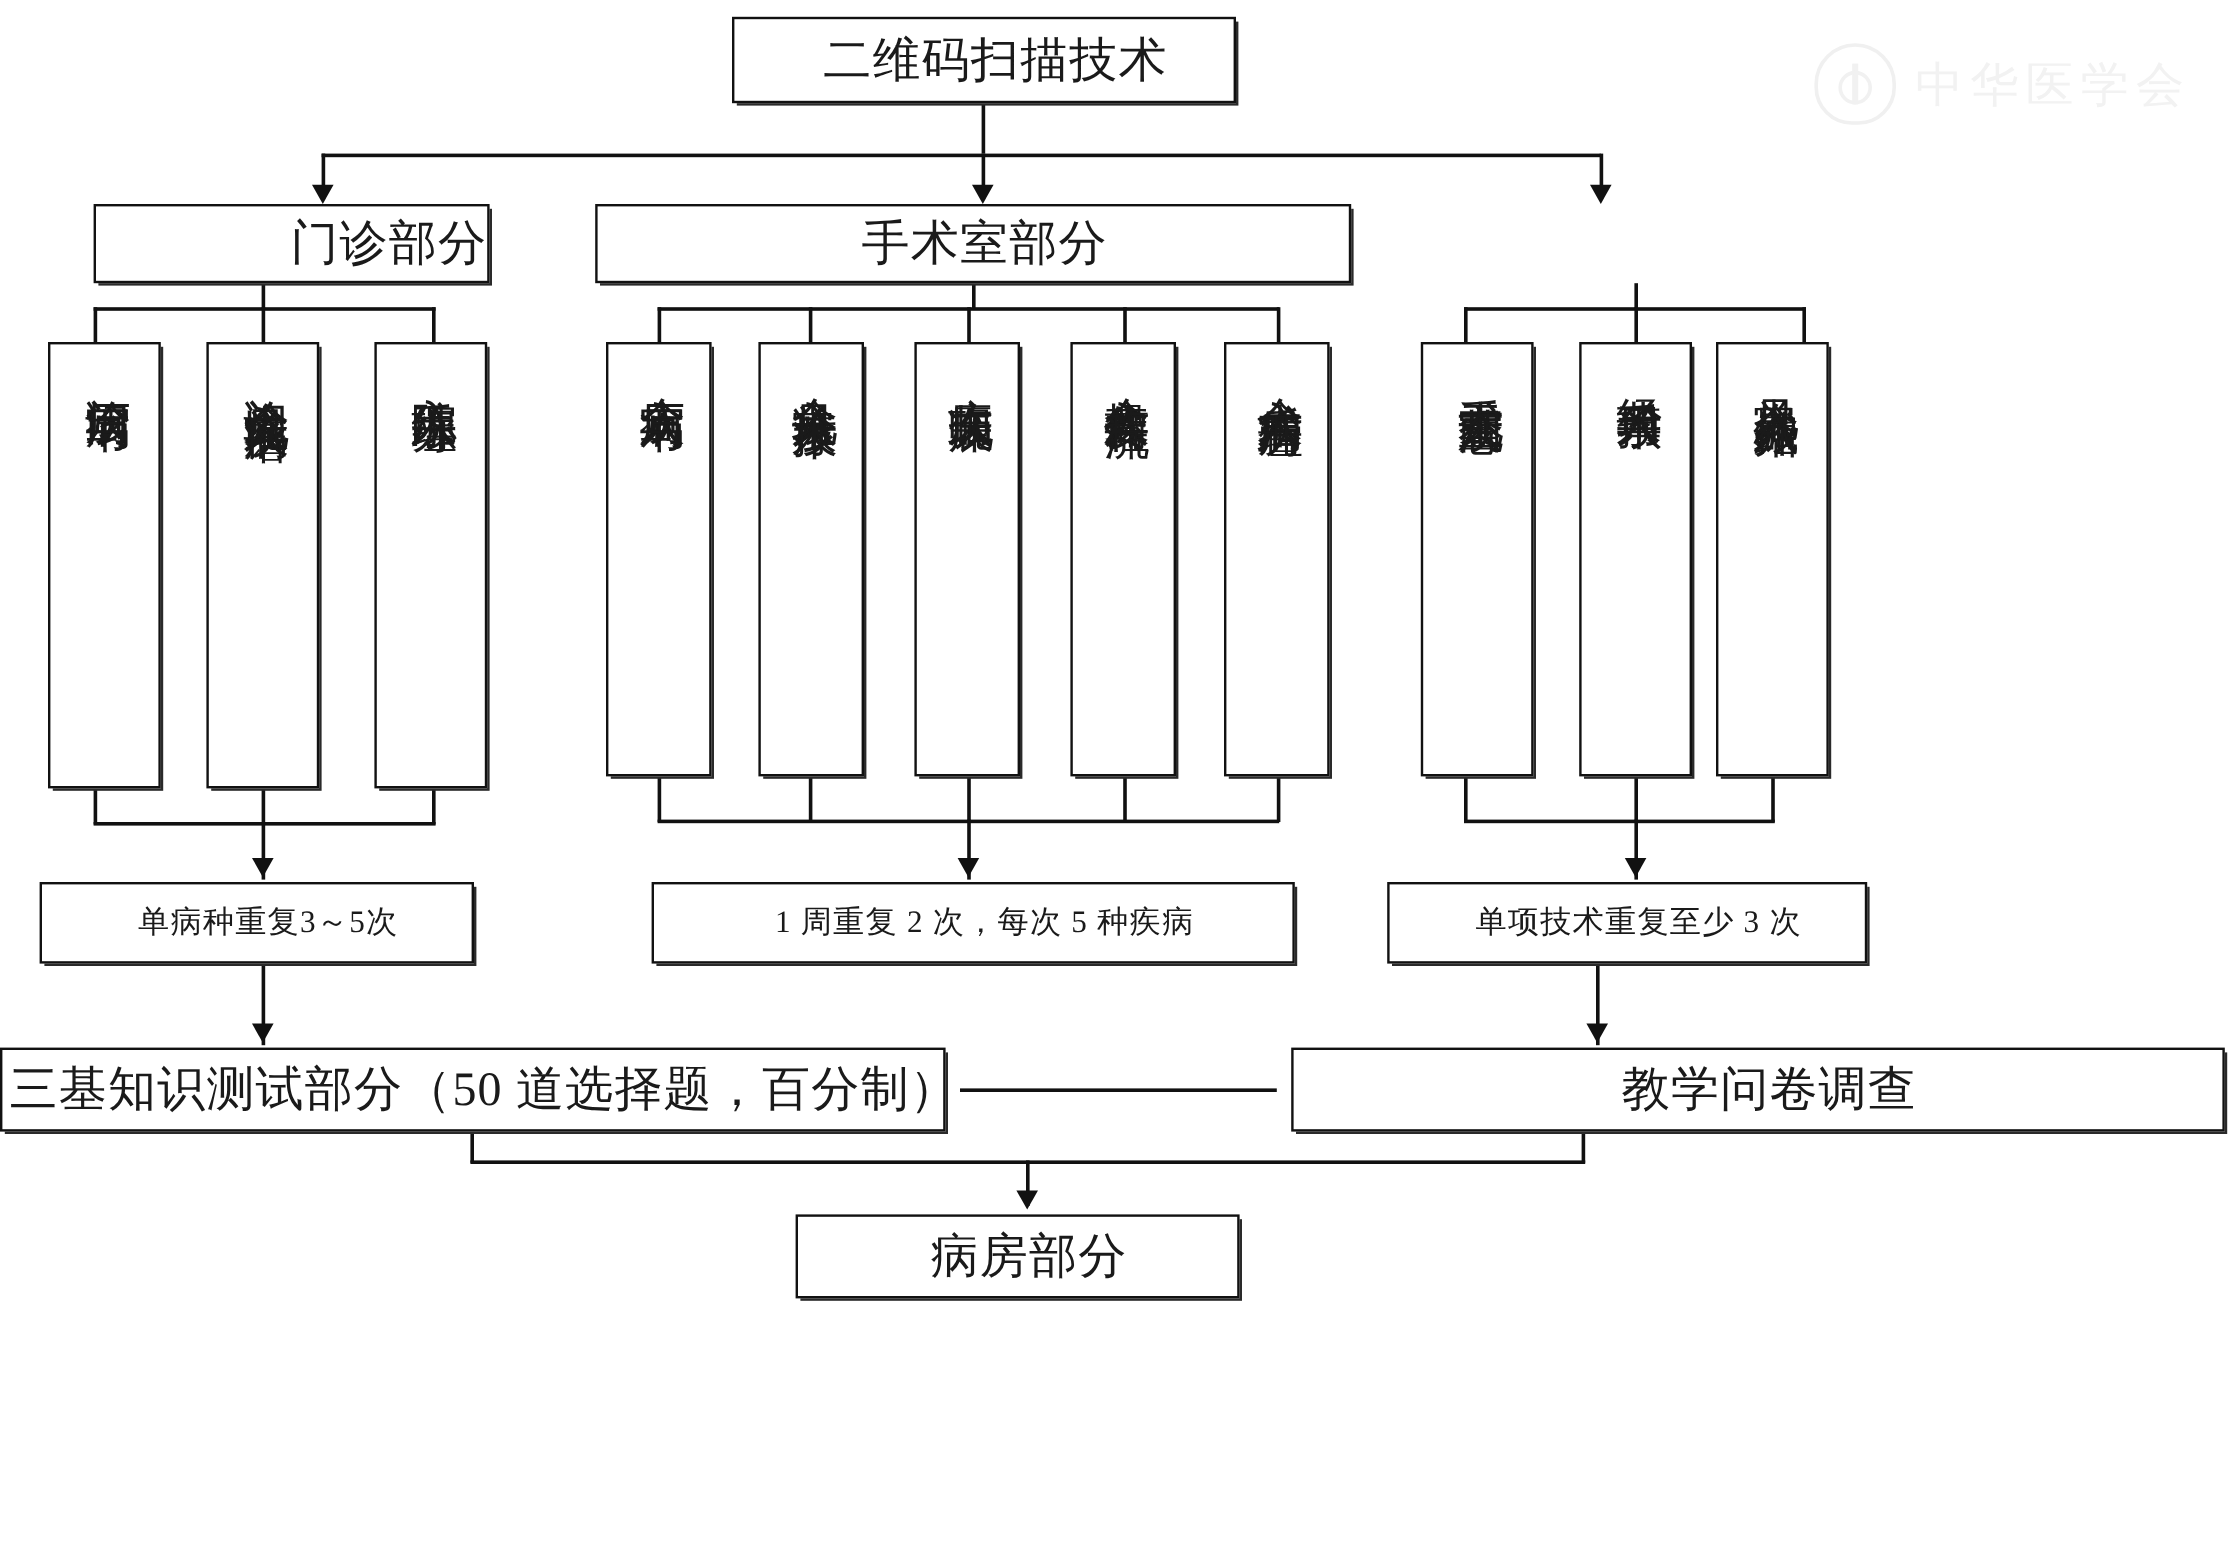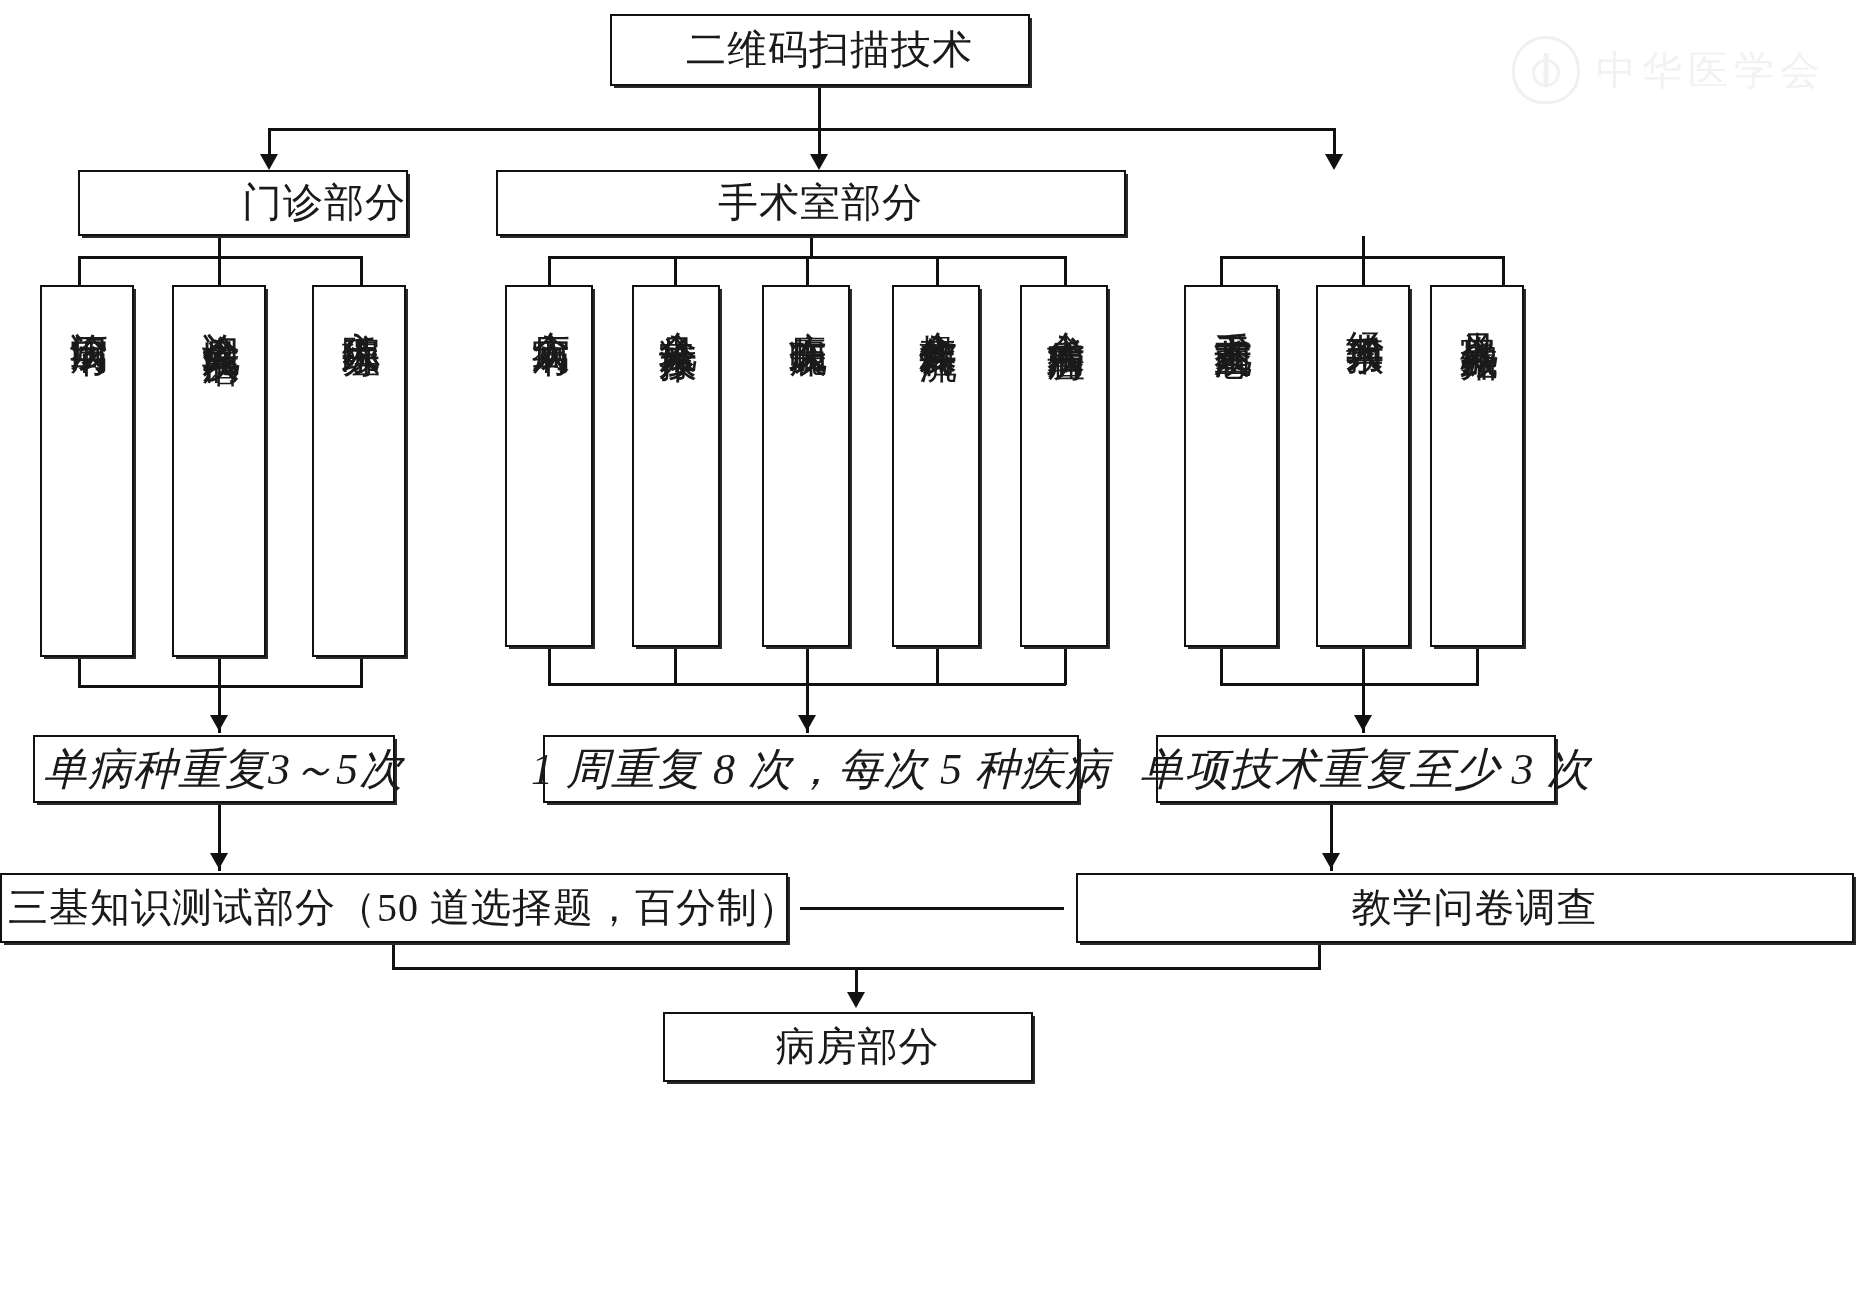--- a/index.html
+++ b/index.html
@@ -31,21 +31,21 @@
     padding-left:19px;
   }
   .box.shadowed{
     box-shadow:3px 3px 0 -1px #2a2a2a;
   }
   .h-text{
     font-size:40px;
     letter-spacing:1px;
     white-space:nowrap;
   }
-  .h-text.small{font-size:44px;font-style:italic;}
+  .h-text.small{font-size:26px;}
 
   
   .vbox{
     position:absolute;
     box-sizing:border-box;
     border:2.5px solid #111;
     background:#fff;
     box-shadow:3px 3px 0 -1px #2a2a2a;
     z-index:3;
   }
@@ -216,21 +216,21 @@
   <div class="line vline" style="left:548px;top:647px;height:38px;"></div>
   <div class="line vline" style="left:674px;top:647px;height:38px;"></div>
   <div class="line vline" style="left:806px;top:647px;height:38px;"></div>
   <div class="line vline" style="left:936px;top:647px;height:38px;"></div>
   <div class="line vline" style="left:1064px;top:647px;height:38px;"></div>
   <div class="line hline" style="left:548px;top:683px;width:518px;"></div>
   <div class="line vline" style="left:806px;top:683px;height:50px;"></div>
   <div class="arrow" style="left:798px;top:715px;"></div>
 
   <div class="box shadowed" style="left:543px;top:735px;width:536px;height:68px;">
-    <span class="h-text small">1 周重复 8 次，每次 5 种疾病</span>
+    <span class="h-text small">1 周重复 2 次，每次 5 种疾病</span>
   </div>
 
   <div class="line vline" style="left:1362px;top:236px;height:22px;"></div>
   <div class="line hline" style="left:1220px;top:256px;width:285px;"></div>
   <div class="line vline" style="left:1220px;top:256px;height:30px;"></div>
   <div class="line vline" style="left:1362px;top:256px;height:30px;"></div>
   <div class="line vline" style="left:1502px;top:256px;height:30px;"></div>
 
   <div class="vbox" style="left:1184px;top:285px;width:94px;height:362px;">
     <span class="vtext">手术室无菌观念</span>

